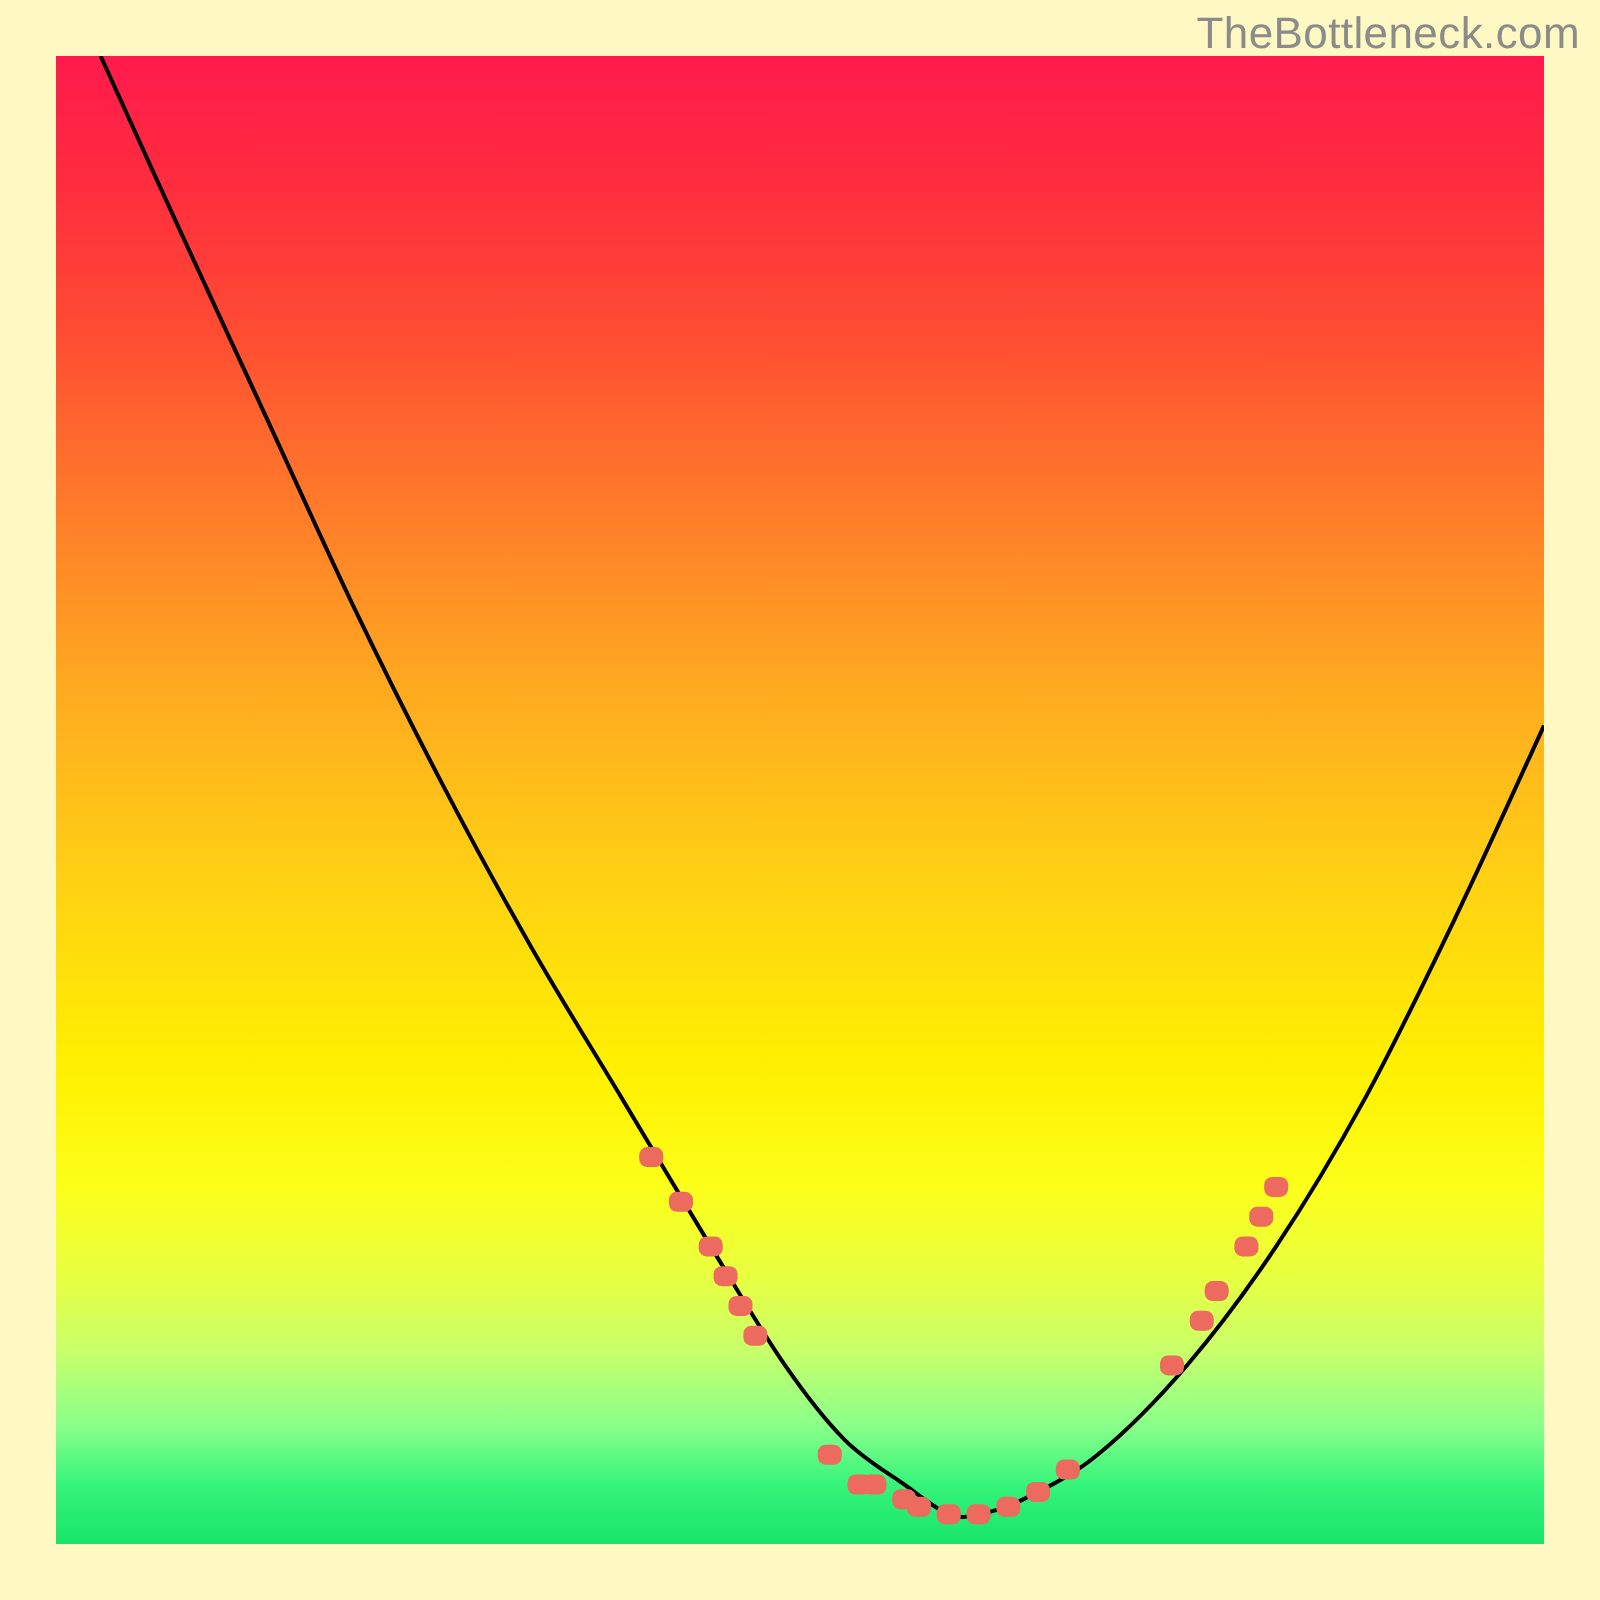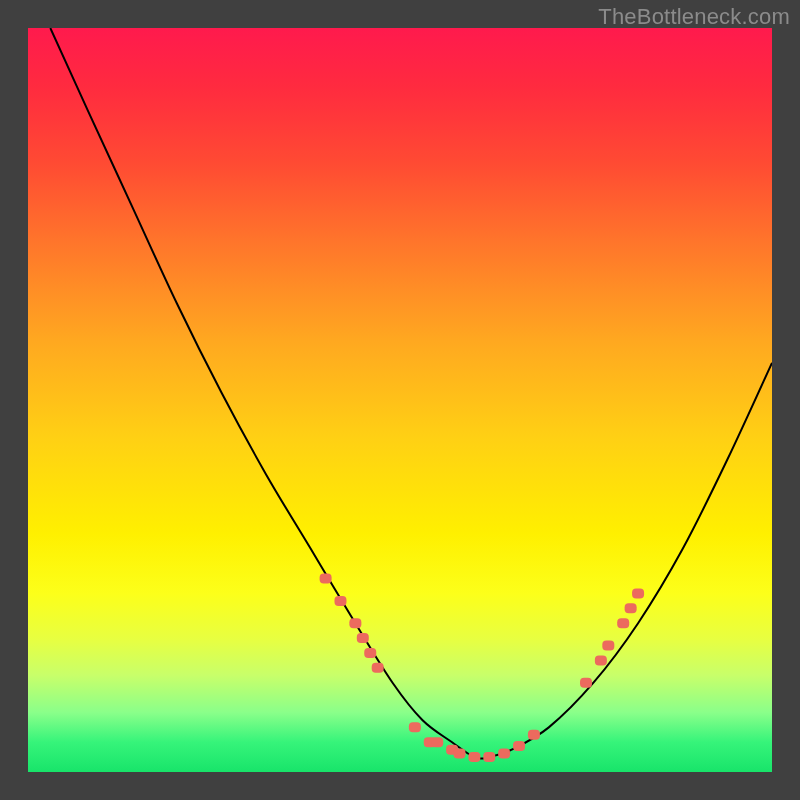--- a/index.html
+++ b/index.html
@@ -8,21 +8,21 @@
     width: 800px;
     height: 800px;
     background: #000;
     overflow: hidden;
     font-family: Arial, Helvetica, sans-serif;
   }
   .frame {
     position: absolute;
     top: 0; left: 0;
     width: 800px; height: 800px;
-    background: #404040;
+    background: #fef9c3;
   }
   .plot {
     position: absolute;
     top: 28px;
     left: 28px;
     width: 744px;
     height: 744px;
     overflow: hidden;
   }
   .gradient {

